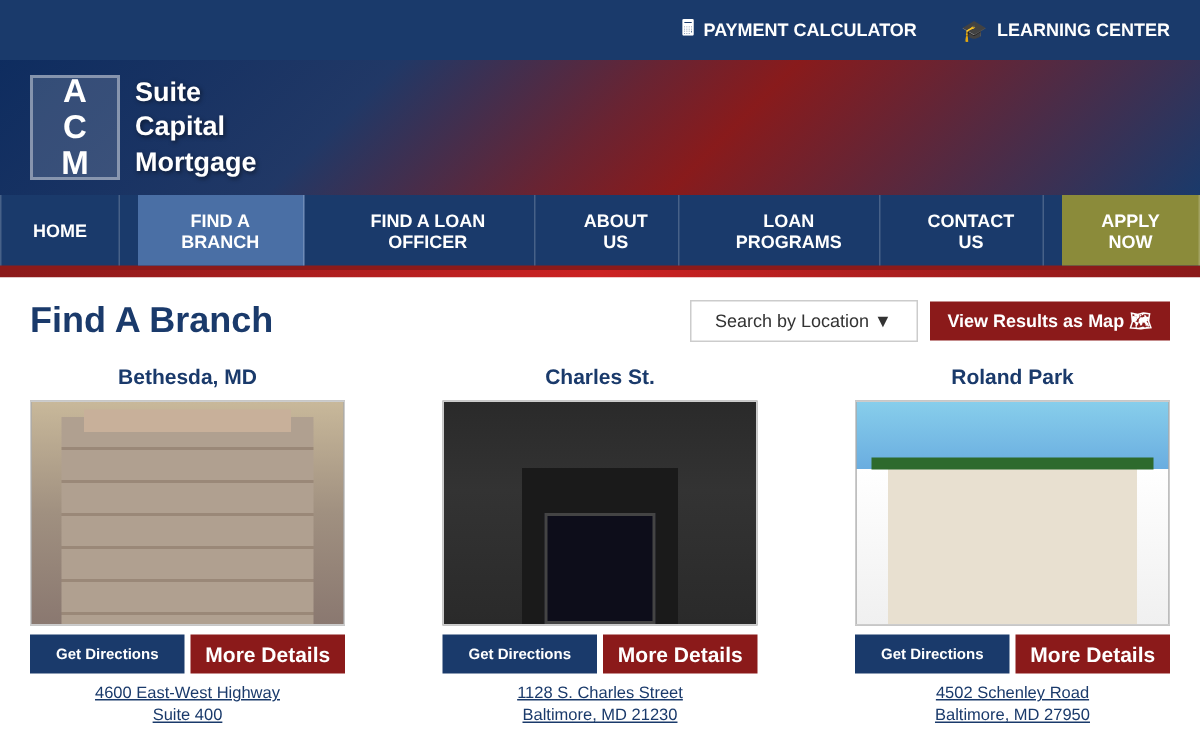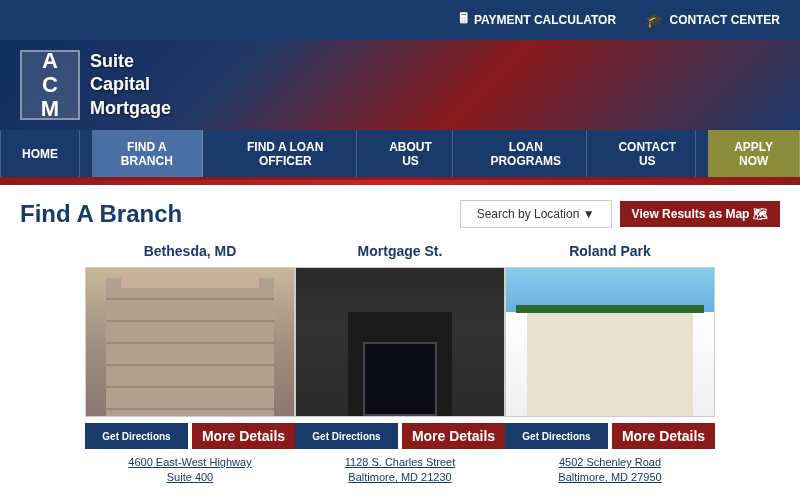--- a/index.html
+++ b/index.html
@@ -157,21 +157,21 @@
       border: none;
       cursor: pointer;
       display: flex;
       align-items: center;
       gap: 5px;
     }
 
     
     .branch-grid {
       display: flex;
-      justify-content: center;
+      justify-content: space-between;
     }
     .branch-card {
       flex: 1;
       max-width: 210px;
     }
     .branch-name {
       text-align: center;
       font-weight: bold;
       color: #1a3a6b;
       font-size: 14px;
@@ -286,21 +286,21 @@
 </head>
 <body>
 
 <div class="top-bar">
   <a class="top-bar-item">
     <span class="top-bar-icon">🖩</span>
     <span>PAYMENT CALCULATOR</span>
   </a>
   <a class="top-bar-item">
     <span class="top-bar-icon">🎓</span>
-    <span>CONTACT CENTER</span>
+    <span>LEARNING CENTER</span>
   </a>
 </div>
 
 <div class="header">
   <div class="header-bg"></div>
   <div class="logo">
     <div class="logo-box">
       <span>A</span>
       <span>C</span>
       <span>M</span>
@@ -345,21 +345,21 @@
         <button class="btn-directions">Get Directions</button>
         <button class="btn-details">More Details</button>
       </div>
       <div class="branch-address">
         <span>4600 East-West Highway</span><br>
         <span>Suite 400</span>
       </div>
     </div>
 
     <div class="branch-card">
-      <div class="branch-name">Mortgage St.</div>
+      <div class="branch-name">Charles St.</div>
       <div class="branch-image">
         <div class="building-charles"></div>
       </div>
       <div class="branch-actions">
         <button class="btn-directions">Get Directions</button>
         <button class="btn-details">More Details</button>
       </div>
       <div class="branch-address">
         <span>1128 S. Charles Street</span><br>
         <span>Baltimore, MD 21230</span>

